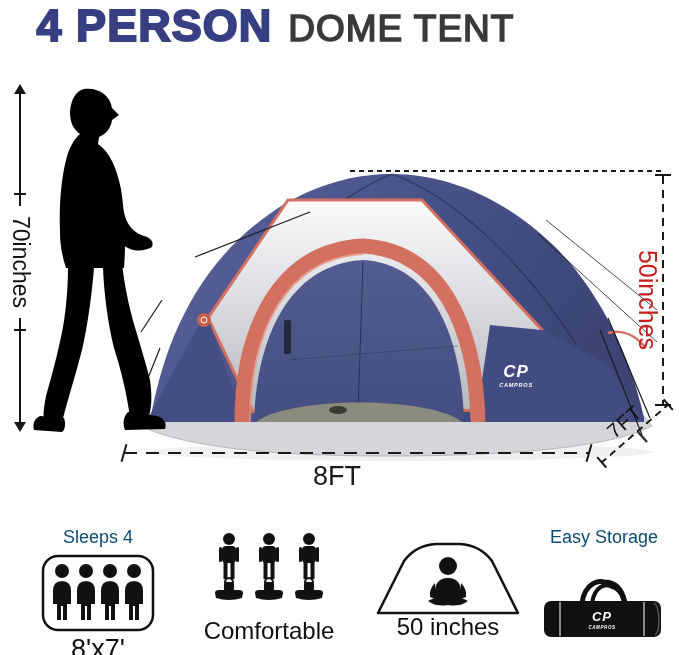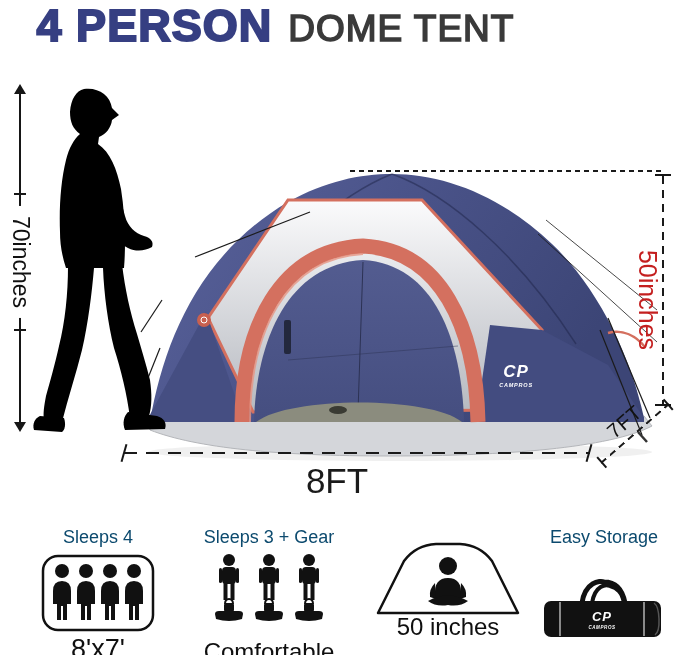--- a/index.html
+++ b/index.html
@@ -36,21 +36,21 @@
     background:repeating-linear-gradient(90deg,#1a1a1a 0 5px,transparent 5px 9px);}
   .dash-v50{left:662px;top:176px;width:2px;height:228px;z-index:4;
     background:repeating-linear-gradient(180deg,#1a1a1a 0 8px,transparent 8px 14px);}
   .cap50{left:655px;width:16px;height:2px;background:#161616;z-index:4;}
   .lbl50{left:647px;top:300px;transform:translate(-50%,-50%) rotate(90deg);
     color:var(--dim-red);font-size:25px;white-space:nowrap;z-index:4;}
 
   .dash-8ft{left:124px;top:452px;width:466px;height:2px;z-index:4;
     background:repeating-linear-gradient(90deg,#1a1a1a 0 13px,transparent 13px 22px);}
   .tick8{width:2px;height:18px;background:#161616;z-index:4;transform:rotate(16deg);}
-  .lbl8ft{left:277px;top:461px;width:120px;text-align:center;font-size:35px;z-index:4;}
+  .lbl8ft{left:277px;top:461px;width:120px;text-align:center;font-size:27px;z-index:4;}
 
   .dim7{left:601px;top:462px;width:90px;height:2px;z-index:4;
     transform:rotate(-41deg);transform-origin:0 50%;
     background:repeating-linear-gradient(90deg,#1a1a1a 0 7px,transparent 7px 12px);}
   .dim7::before,.dim7::after{content:"";position:absolute;top:-6px;width:2px;height:14px;background:#161616;}
   .dim7::before{left:0;} .dim7::after{right:0;}
   .dim7 .lbl7{position:absolute;left:50%;top:-26px;transform:translateX(-50%);
     font-size:20px;color:#111;letter-spacing:1px;}
 
   
@@ -201,21 +201,20 @@
         <g transform="translate(93,10)">
           <circle cx="0" cy="7" r="7"></circle>
           <path d="M-9 27 Q-9 17 0 17 Q9 17 9 27 L9 40 L5 40 L5 56 L1 56 L1 42 L-1 42 L-1 56 L-5 56 L-5 40 L-9 40 Z"></path>
         </g>
       </g>
     </svg>
     <span class="fsub">8'x7'</span>
   </div>
 
   <div class="feature f2">
-    <span class="flabel">Sleeps 3 + Gear</span>
     <svg class="ficon" width="150" height="76" viewBox="0 0 150 76">
       <g fill="#111">
         <g transform="translate(35,0)">
           <circle cx="0" cy="6" r="6"></circle>
           <rect x="-7" y="13" width="14" height="17" rx="4"></rect>
           <rect x="-10" y="14" width="3" height="15" rx="1.5"></rect>
           <rect x="7" y="14" width="3" height="15" rx="1.5"></rect>
           <rect x="-5.5" y="29" width="4" height="17"></rect>
           <rect x="1.5" y="29" width="4" height="17"></rect>
           <rect x="-5" y="49" width="10" height="9" rx="2"></rect>

